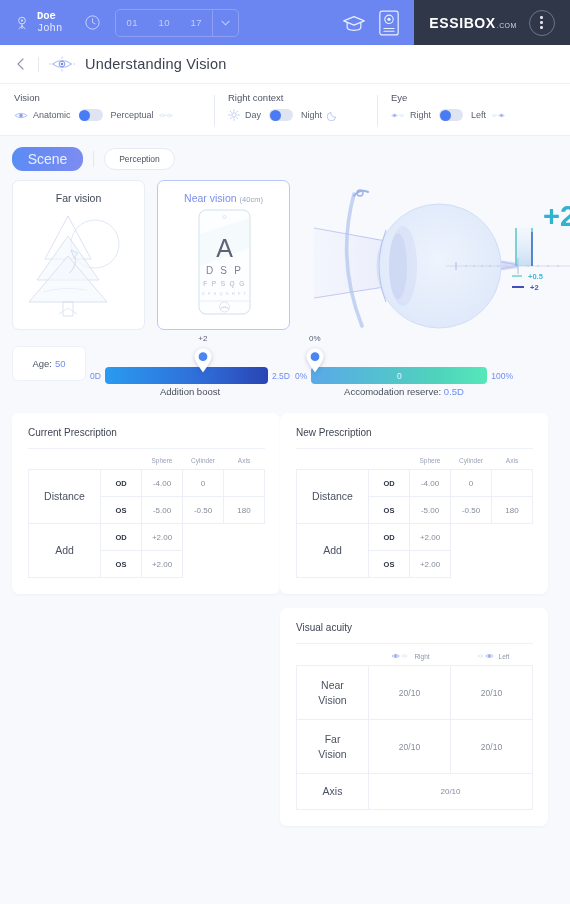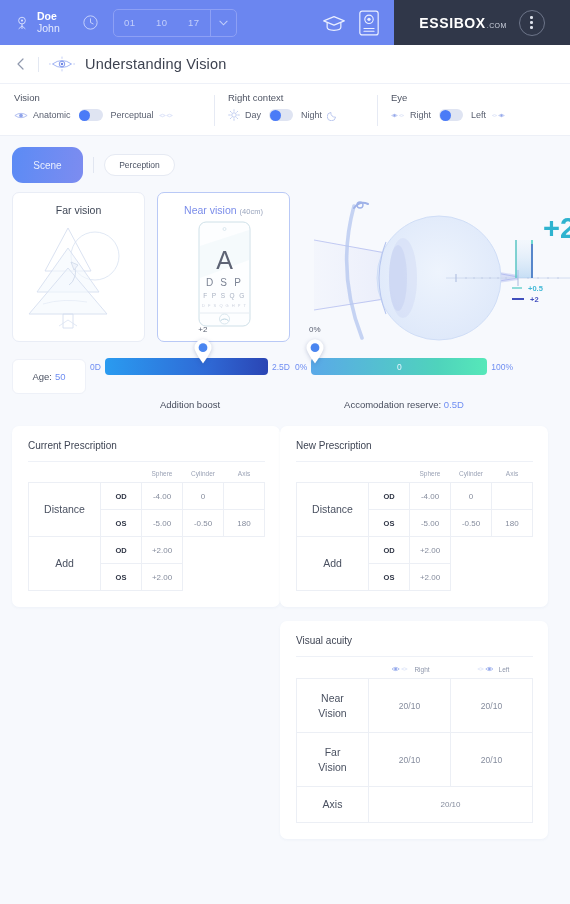--- a/index.html
+++ b/index.html
@@ -12,41 +12,41 @@
   .page { width: 570px; height: 904px; position: relative; background: #f7f9fd; }
 
   
   .topbar { height: 45px; display: flex; align-items: stretch; }
   .topbar-left {
     flex: 1; background: #6b86f0; display: flex; align-items: center;
     padding-left: 14px; gap: 10px;
   }
   .user-chip { display: flex; align-items: center; gap: 7px; }
   .user-ico { width: 16px; height: 16px; flex: 0 0 16px; }
-  .user-name { line-height: 1.05; }
+  .user-name { line-height: 1.05; font-family: Liberation Mono, monospace; }
   .user-name .ln { font-size: 10.5px; font-weight: bold; color: #ffffff; display: block; }
   .user-name .fn { font-size: 10.5px; color: #e4eaff; display: block; }
   .clock-ico { width: 17px; height: 17px; margin-left: 12px; opacity: .85; }
   .time-box {
     display: flex; align-items: center; height: 28px;
     border: 1px solid #8da0f5; border-radius: 5px; margin-left: 4px;
   }
   .time-seg {
     width: 32px; text-align: center; font-size: 9.5px; color: #c3cffb;
     letter-spacing: .5px;
   }
   .time-caret {
     width: 26px; height: 100%; display: flex; align-items: center; justify-content: center;
     border-left: 1px solid #8da0f5;
   }
   .topbar-icons { margin-left: auto; display: flex; align-items: center; gap: 12px; padding-right: 14px; }
   .cap-ico { width: 24px; height: 18px; }
   .card-ico { width: 22px; height: 28px; }
   .topbar-right {
-    width: 176px; background: #303749; display: flex; align-items: center;
+    width: 156px; background: #303749; display: flex; align-items: center;
     justify-content: center; gap: 12px;
   }
   .logo { display: flex; align-items: baseline; }
   .logo .lg-main {
     font-size: 14px; font-weight: bold; color: #fff; letter-spacing: .6px;
   }
   .logo .lg-sub { font-size: 7px; color: #cfd4e0; letter-spacing: .4px; margin-left: 1px; }
   .kebab {
     width: 26px; height: 26px; border: 1px solid #6d7589; border-radius: 50%;
     display: flex; flex-direction: column; align-items: center; justify-content: center; gap: 2.5px;
@@ -86,23 +86,23 @@
     position: relative; margin: 0 3px; cursor: pointer;
   }
   .switch i {
     position: absolute; width: 11px; height: 11px; border-radius: 50%;
     background: #4a7bf7; top: .5px; left: .5px;
   }
 
   
   .tabrow { display: flex; align-items: center; gap: 10px; padding: 11px 0 0 12px; }
   .tab-scene {
-    width: 71px; height: 36px; border-radius: 11px;
+    width: 71px; height: 24px; border-radius: 11px;
     background: linear-gradient(100deg,#5b8bf5 0%,#7d8cf0 100%);
-    color: #e9effe; font-size: 10px; display: flex; align-items: center; justify-content: center;
+    color: #e9effe; font-size: 14px; display: flex; align-items: center; justify-content: center;
     cursor: pointer;
   }
   .tab-div { width: 1px; height: 16px; background: #e1e6f1; }
   .tab-perc {
     width: 71px; height: 22px; border-radius: 11px; background: #fff;
     border: 1px solid #e6eaf3; color: #4b5263; font-size: 8.5px;
     display: flex; align-items: center; justify-content: center; cursor: pointer;
   }
 
   
@@ -143,21 +143,21 @@
   .sl-track.green { background: linear-gradient(90deg,#5aa9e8 0%,#4fd3bc 72%,#56e8b9 100%); }
   .sl-inner-val { font-size: 8.5px; color: #e7f6ff; }
   .sl-pin {
     position: absolute; width: 19px; height: 25px; top: -19px;
     filter: drop-shadow(0 1px 2px rgba(40,60,120,.25));
   }
   .sl-pin-lbl {
     position: absolute; top: -33px; font-size: 8px; color: #5b6172; white-space: nowrap;
   }
   .sl-cap {
-    text-align: center; font-size: 9.5px; color: #474d5d; padding-top: 24px;
+    text-align: center; font-size: 9.5px; color: #474d5d; padding-top: 2px;
   }
   .sl-cap b { font-weight: normal; color: #6f8ef2; }
 
   
   .panels { display: flex; gap: 0; padding: 16px 11px 0 12px; align-items: flex-start; }
   .col { display: flex; flex-direction: column; gap: 14px; }
   .col.left { width: 268px; }
   .col.right { width: 268px; }
   .panel {
     background: #fff; border-radius: 7px; padding: 14px 15px 16px 16px;

